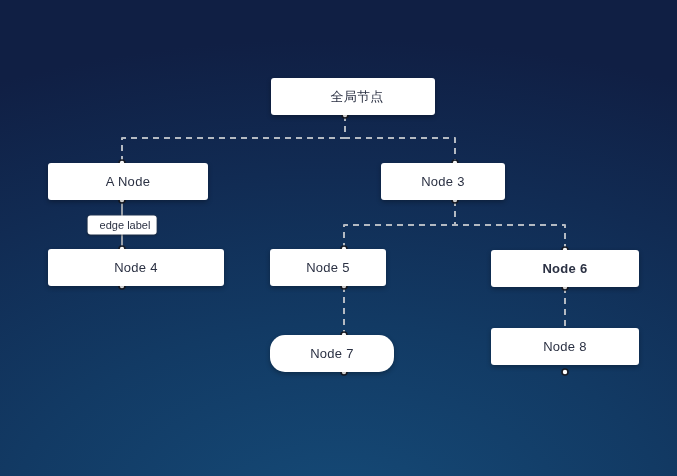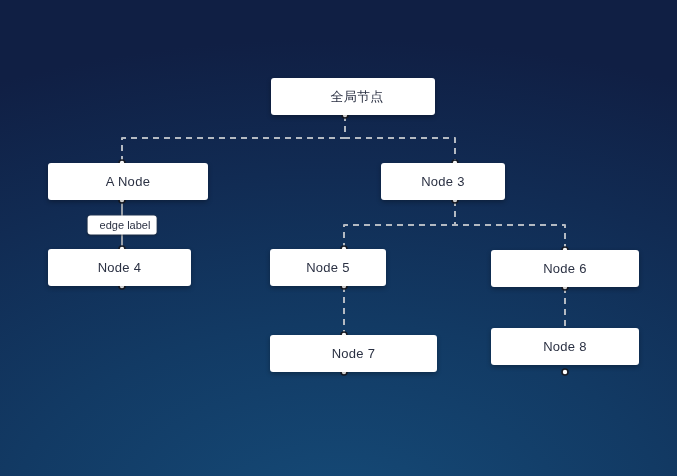--- a/index.html
+++ b/index.html
@@ -95,29 +95,29 @@
       <div class="edge-label" style="left: 122px; top: 224.5px;">edge label</div>
       <div class="node" style="left: 271px; top: 78px; width: 156px; height: 37px; padding-left: 8px;">
         <span class="node-label">全局节点</span>
       </div>
       <div class="node" style="left: 48px; top: 163px; width: 160px; height: 37px;">
         <span class="node-label">A Node</span>
       </div>
       <div class="node" style="left: 381px; top: 163px; width: 124px; height: 37px;">
         <span class="node-label">Node 3</span>
       </div>
-      <div class="node" style="left: 48px; top: 249px; width: 143px; height: 37px;">
+      <div class="node" style="left: 48px; top: 249px; width: 176px; height: 37px;">
         <span class="node-label">Node 4</span>
       </div>
       <div class="node" style="left: 270px; top: 249px; width: 116px; height: 37px;">
         <span class="node-label">Node 5</span>
       </div>
-      <div class="node" style="left: 491px; top: 250px; width: 148px; height: 37px;">
+      <div class="node" style="left: 491px; top: 250px; width: 148px; height: 37px; font-weight: bold;">
         <span class="node-label">Node 6</span>
       </div>
-      <div class="node" style="left: 270px; top: 335px; width: 167px; height: 37px;">
+      <div class="node" style="left: 270px; top: 335px; width: 124px; height: 37px; border-radius: 15px;">
         <span class="node-label">Node 7</span>
       </div>
       <div class="node" style="left: 491px; top: 328px; width: 148px; height: 37px;">
         <span class="node-label">Node 8</span>
       </div>
     </div>
 </div>
 
 </body></html>

